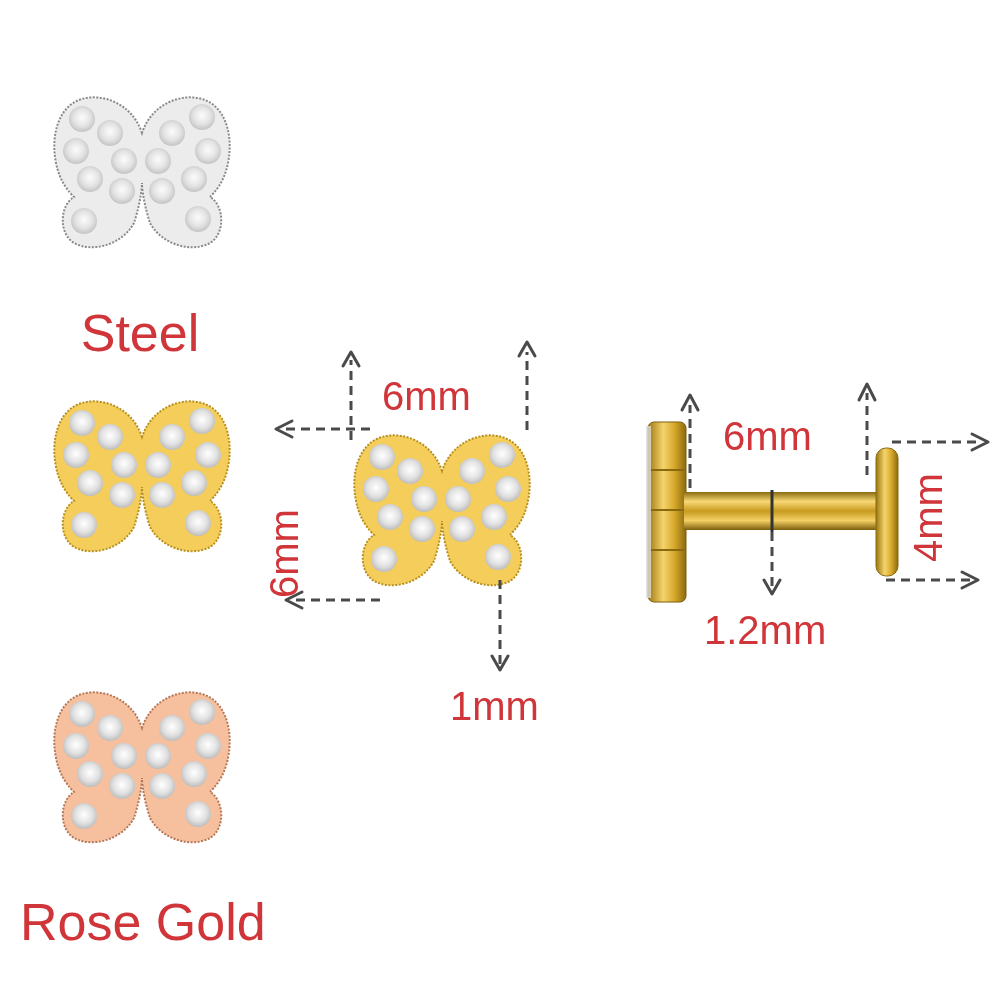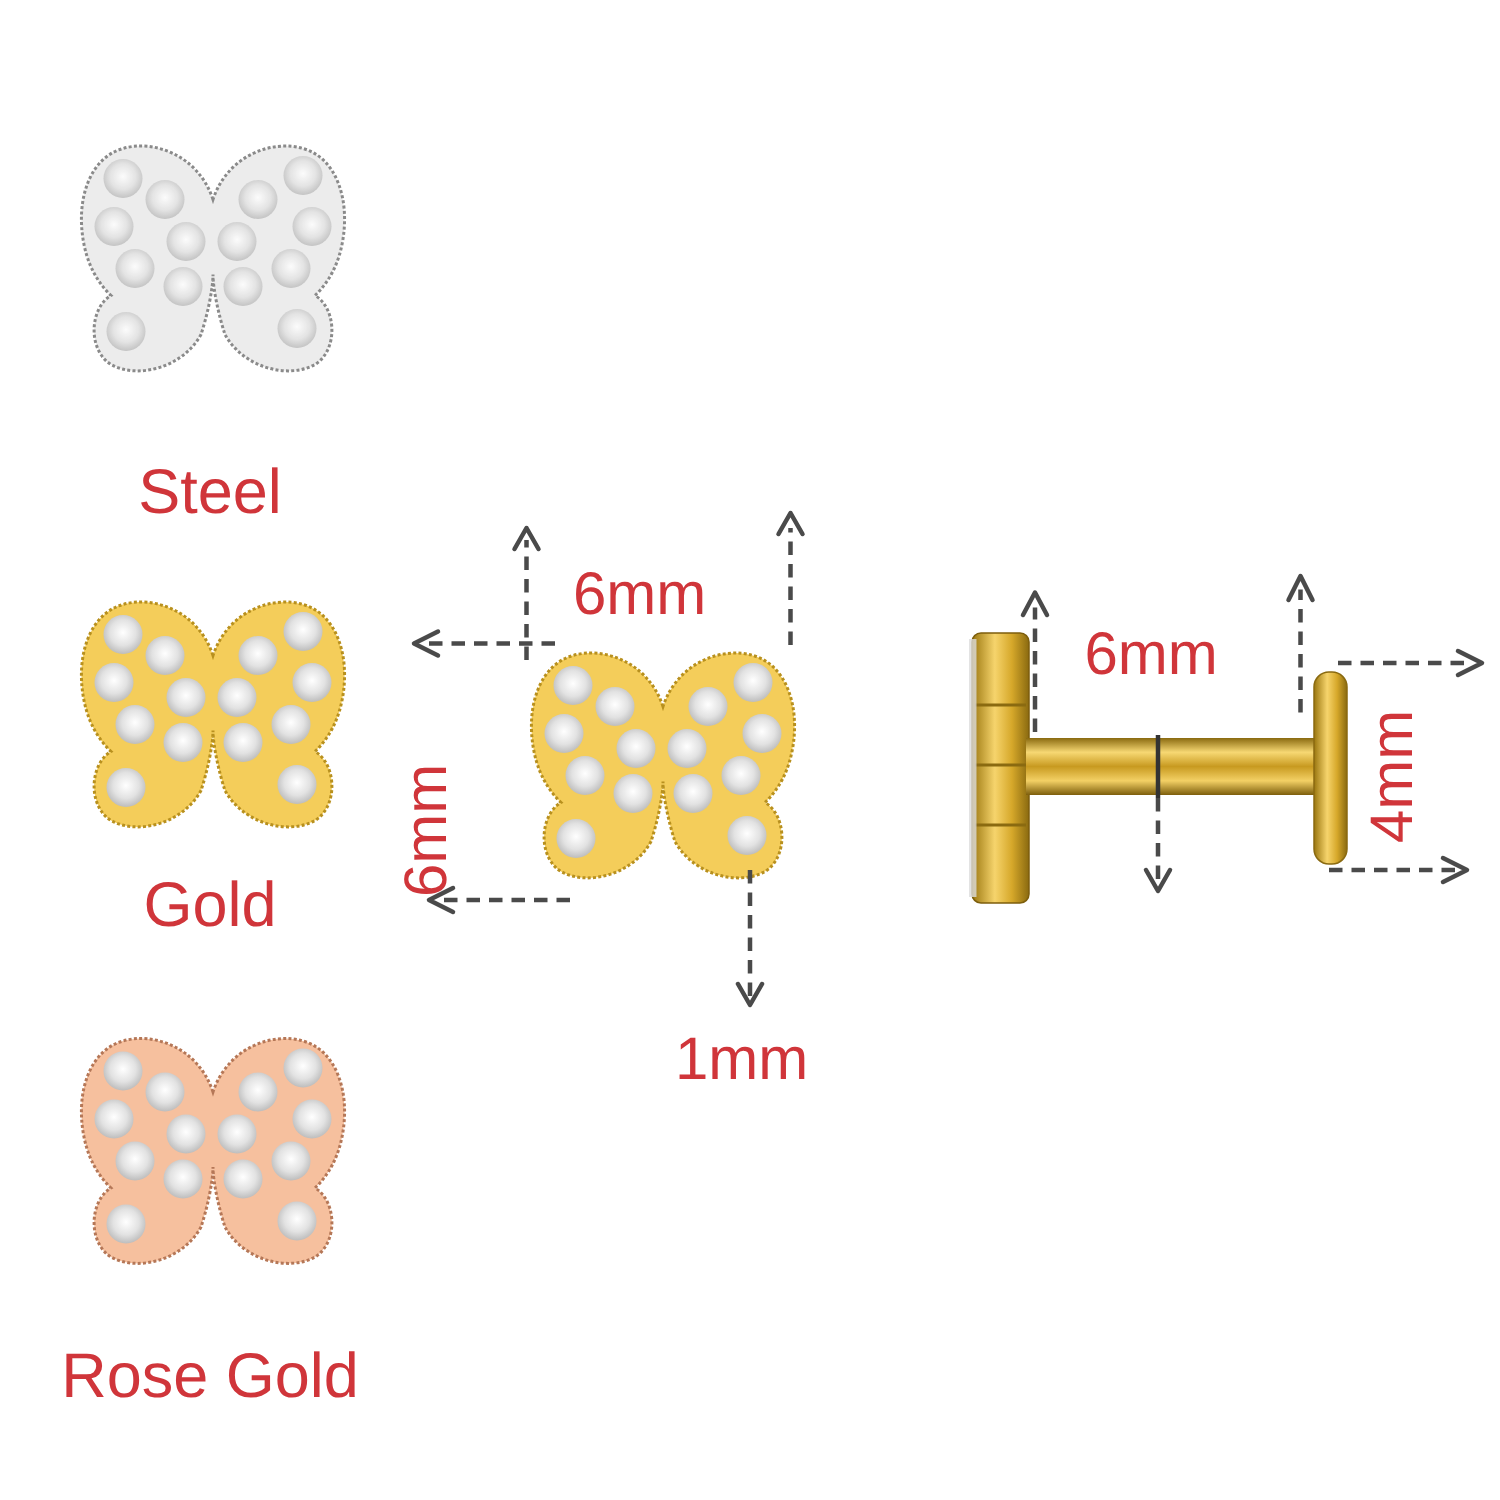--- a/index.html
+++ b/index.html
@@ -1,21 +1,21 @@
 <!DOCTYPE html>
 <html><head>
   <meta charset="utf-8">
   <style>
     html, body { margin: 0; padding: 0; background: #ffffff; }
     body { width: 1000px; height: 1000px; position: relative; overflow: hidden;
            font-family: "Liberation Sans", sans-serif; }
     .abs { position: absolute; }
     .label { position: absolute; color: #d0353a; font-family: "Liberation Sans", sans-serif;
              white-space: nowrap; line-height: 1; }
-    .variant-label { font-size: 42px; text-align: center; width: 240px; }
+    .variant-label { font-size: 52px; text-align: center; width: 240px; }
     .dim { font-size: 40px; }
     svg { position: absolute; overflow: visible; }
     .dash { stroke: #4a4a4a; stroke-width: 3; stroke-dasharray: 9 6; fill: none; }
     .tick { stroke: #4a4a4a; stroke-width: 3; fill: none; stroke-linecap: round; stroke-linejoin: round; }
   </style>
 </head>
 <body>
 
 <svg width="0" height="0" style="position:absolute">
   <defs>
@@ -71,21 +71,20 @@
     <use href="#butterfly-stones" opacity="0.85"></use>
   </svg>
   <div class="label variant-label" style="left:0; top:222px;">Steel</div>
 </div>
 
 <div class="abs" style="left:20px; top:385px; width:240px; height:240px;">
   <svg width="180" height="160" style="left:32px; top:12px;" viewBox="0 0 180 160">
     <use href="#butterfly-outline" fill="#f4cd5a" stroke="#b8901e" stroke-width="2" stroke-dasharray="2 1.5"></use>
     <use href="#butterfly-stones"></use>
   </svg>
-  <div class="label variant-label" style="left:0; top:197px;">Gold</div>
 </div>
 
 <div class="abs" style="left:20px; top:680px; width:240px; height:240px;">
   <svg width="180" height="160" style="left:32px; top:8px;" viewBox="0 0 180 160">
     <use href="#butterfly-outline" fill="#f6c09e" stroke="#b57757" stroke-width="2" stroke-dasharray="2 1.5"></use>
     <use href="#butterfly-stones"></use>
   </svg>
   <div class="label variant-label" style="left:0; top:216px;">Rose Gold</div>
 </div>
 
@@ -141,14 +140,15 @@
     <line class="dash" x1="152" y1="172" x2="152" y2="232"></line>
     <polyline class="tick" points="144,220 152,234 160,220"></polyline>
 
     <line class="dash" x1="272" y1="82" x2="360" y2="82"></line>
     <polyline class="tick" points="352,74 368,82 352,90"></polyline>
 
     <line class="dash" x1="266" y1="220" x2="350" y2="220"></line>
     <polyline class="tick" points="342,212 358,220 342,228"></polyline>
   </svg>
   <div class="label dim" style="left:103px; top:56px;">6mm</div>
+  <div class="label dim" style="left:84px; top:250px;">1.2mm</div>
   <div class="label dim" style="left:288px; top:202px; transform:rotate(-90deg); transform-origin:left top;">4mm</div>
 </div>
 
 </body></html>

